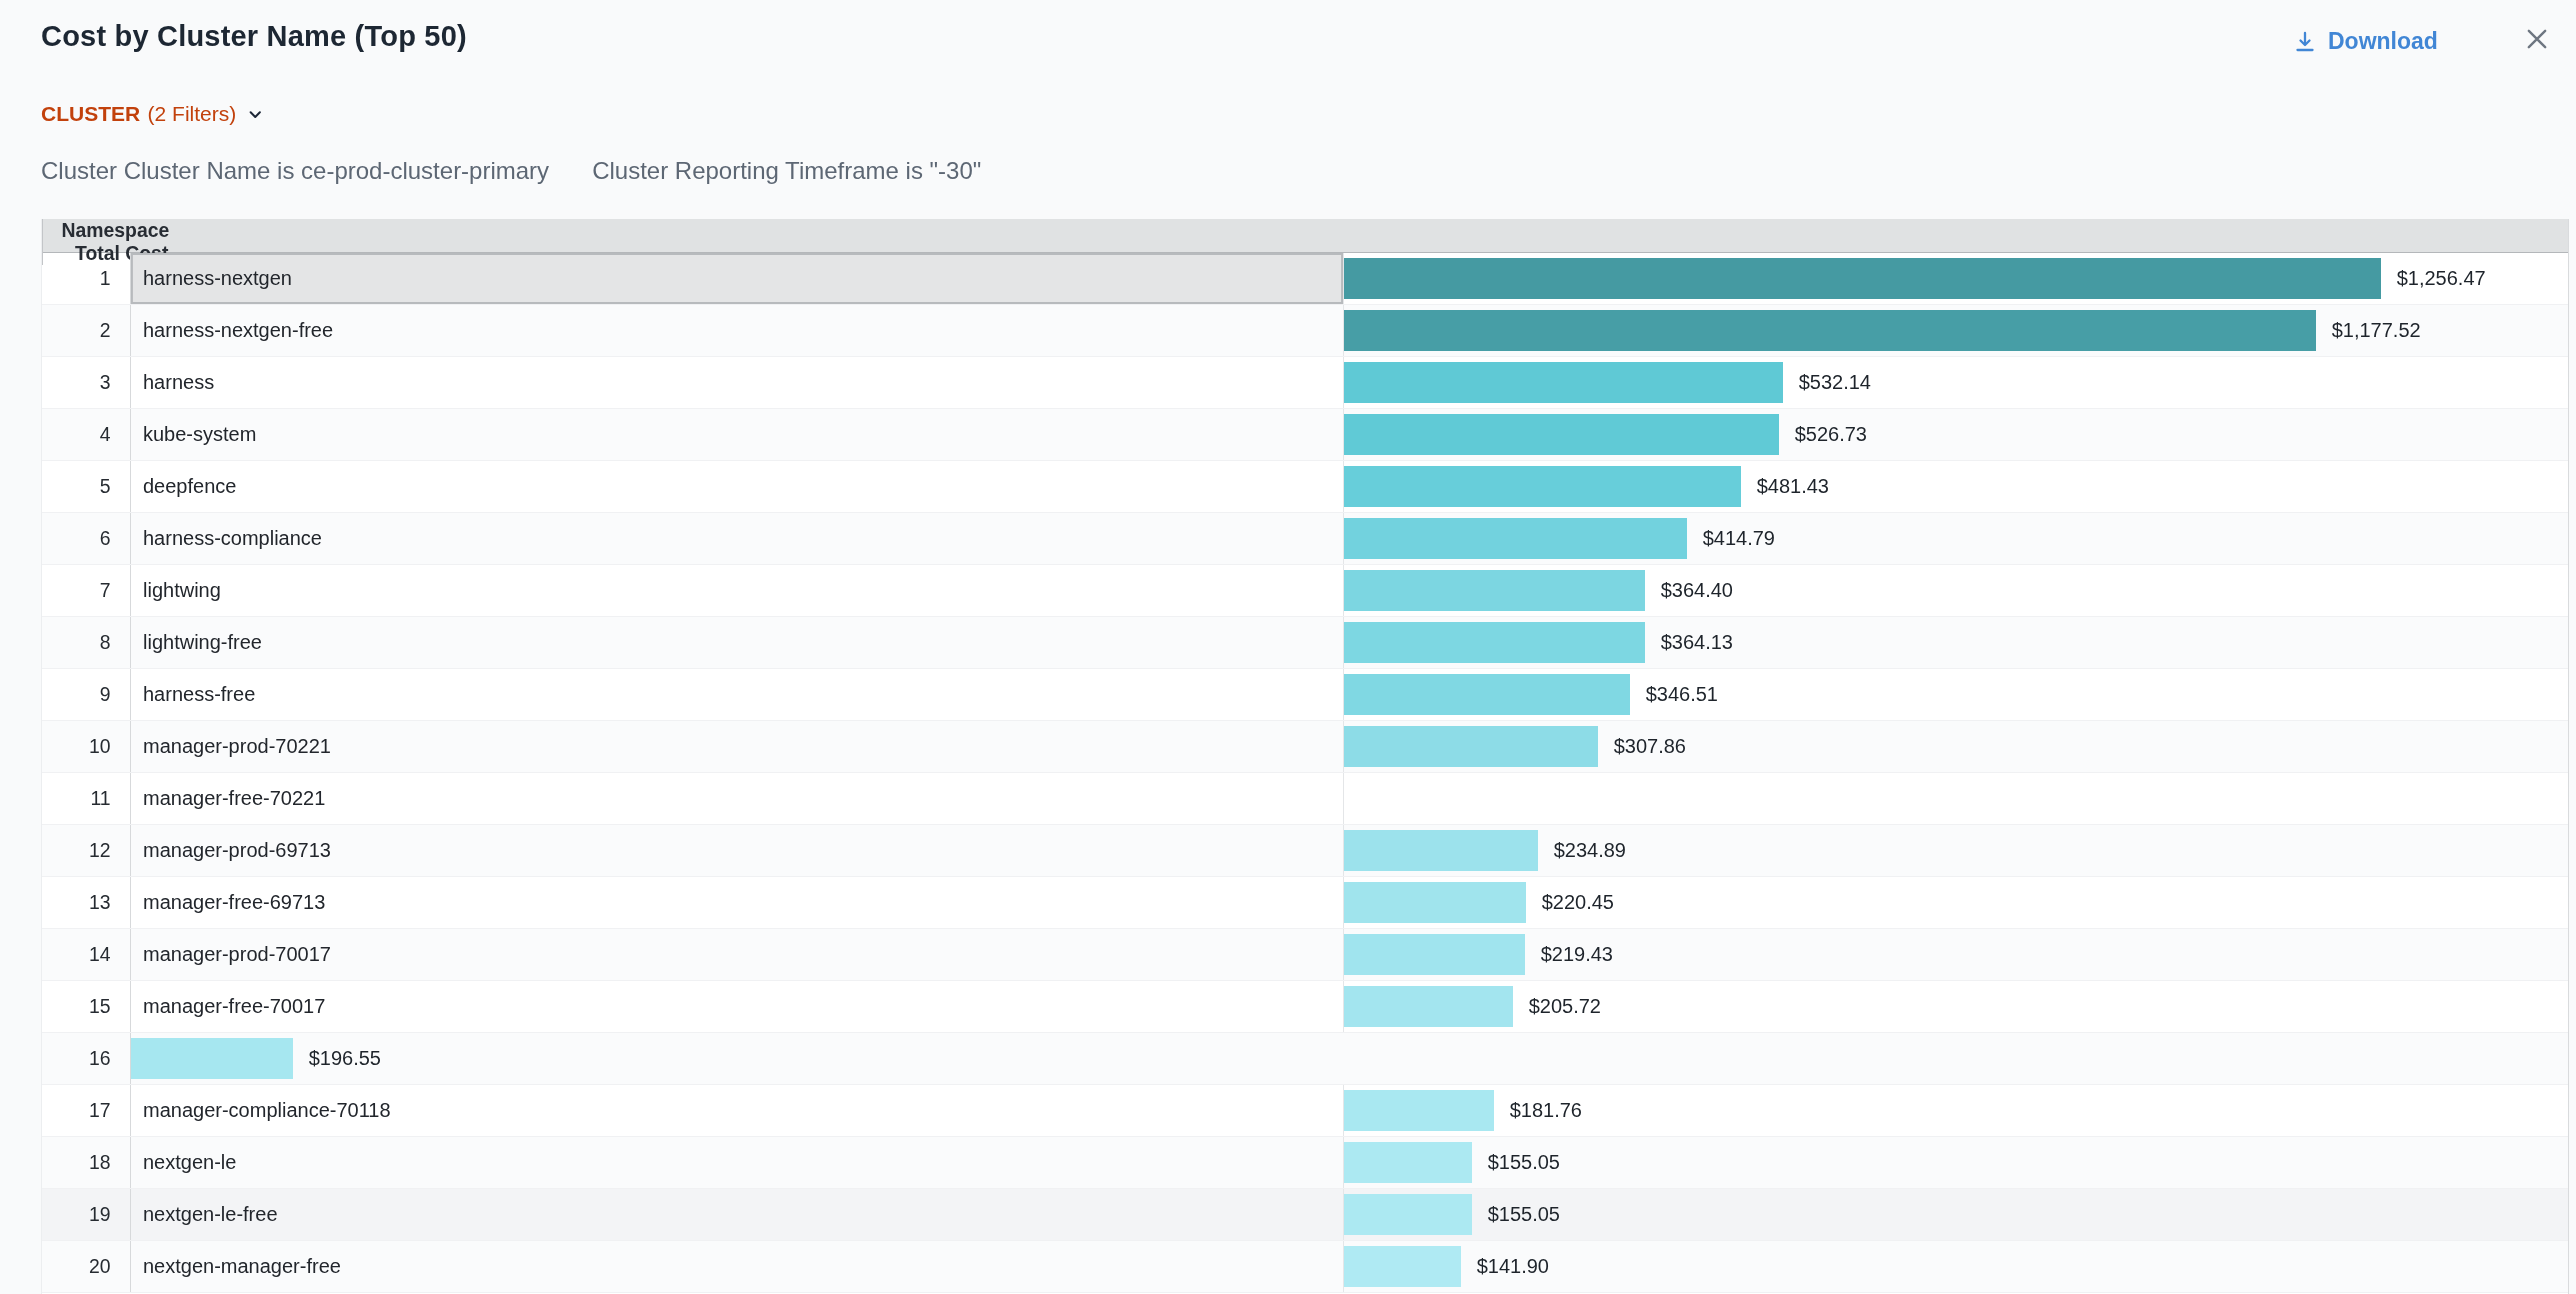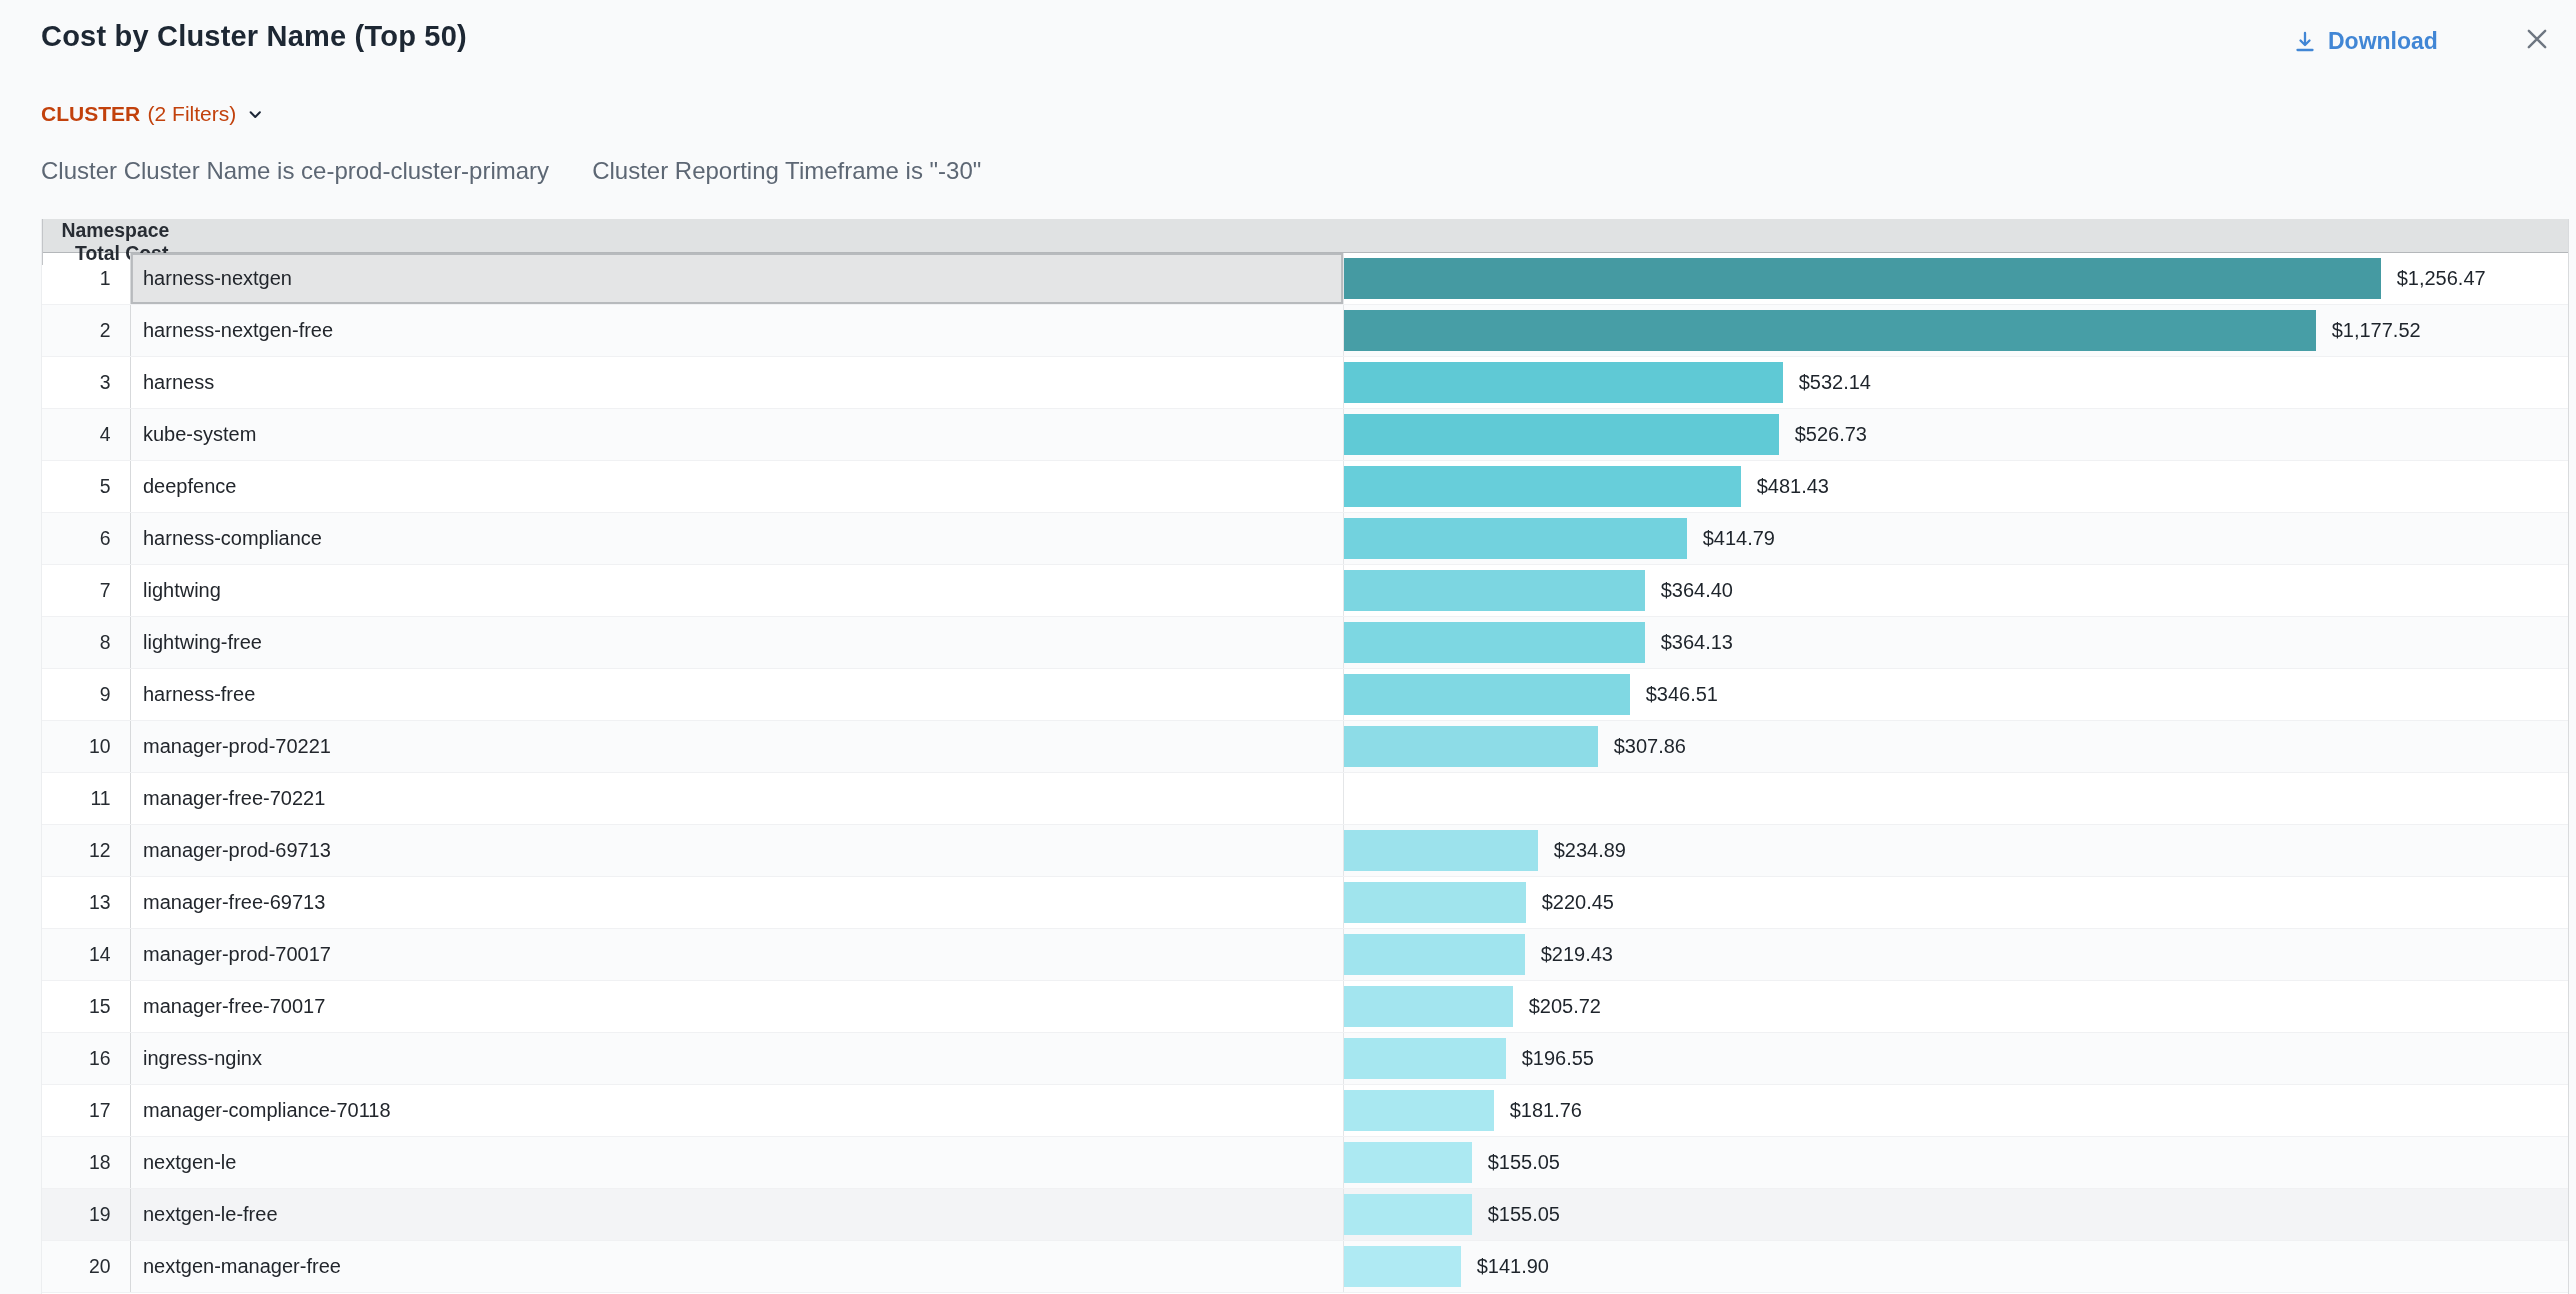--- a/index.html
+++ b/index.html
@@ -238,21 +238,20 @@
       <div class="grid-row">
     <div class="cell c-num">15</div>
     <div class="cell c-ns">manager-free-70017</div>
     <div class="cell c-cost">
       <div class="cost-bar" style="width: 169px; background: rgb(163, 229, 239);"></div>
       <span class="cost-label">$205.72</span>
     </div>
   </div>
       <div class="grid-row alt">
     <div class="cell c-num">16</div>
-    <div class="cell c-ns">ingress-nginx</div>
     <div class="cell c-cost">
       <div class="cost-bar" style="width: 162px; background: rgb(166, 231, 240);"></div>
       <span class="cost-label">$196.55</span>
     </div>
   </div>
       <div class="grid-row">
     <div class="cell c-num">17</div>
     <div class="cell c-ns">manager-compliance-70118</div>
     <div class="cell c-cost">
       <div class="cost-bar" style="width: 150px; background: rgb(169, 232, 241);"></div>

